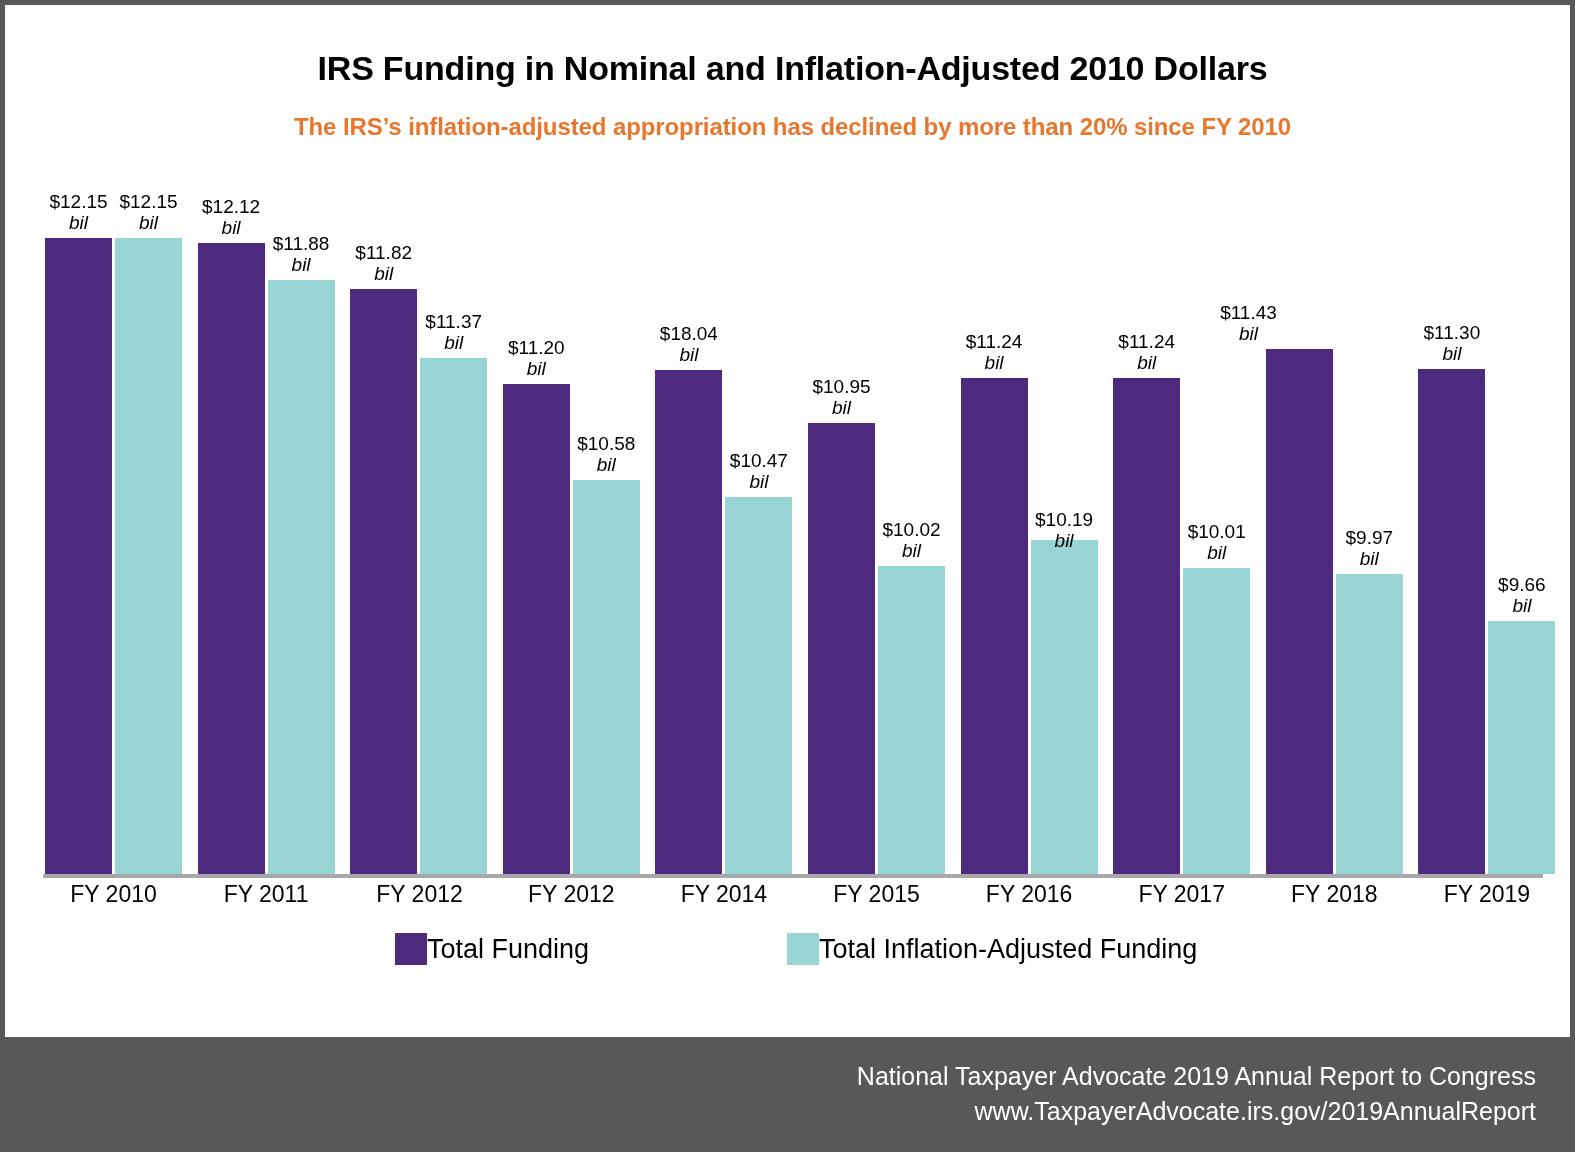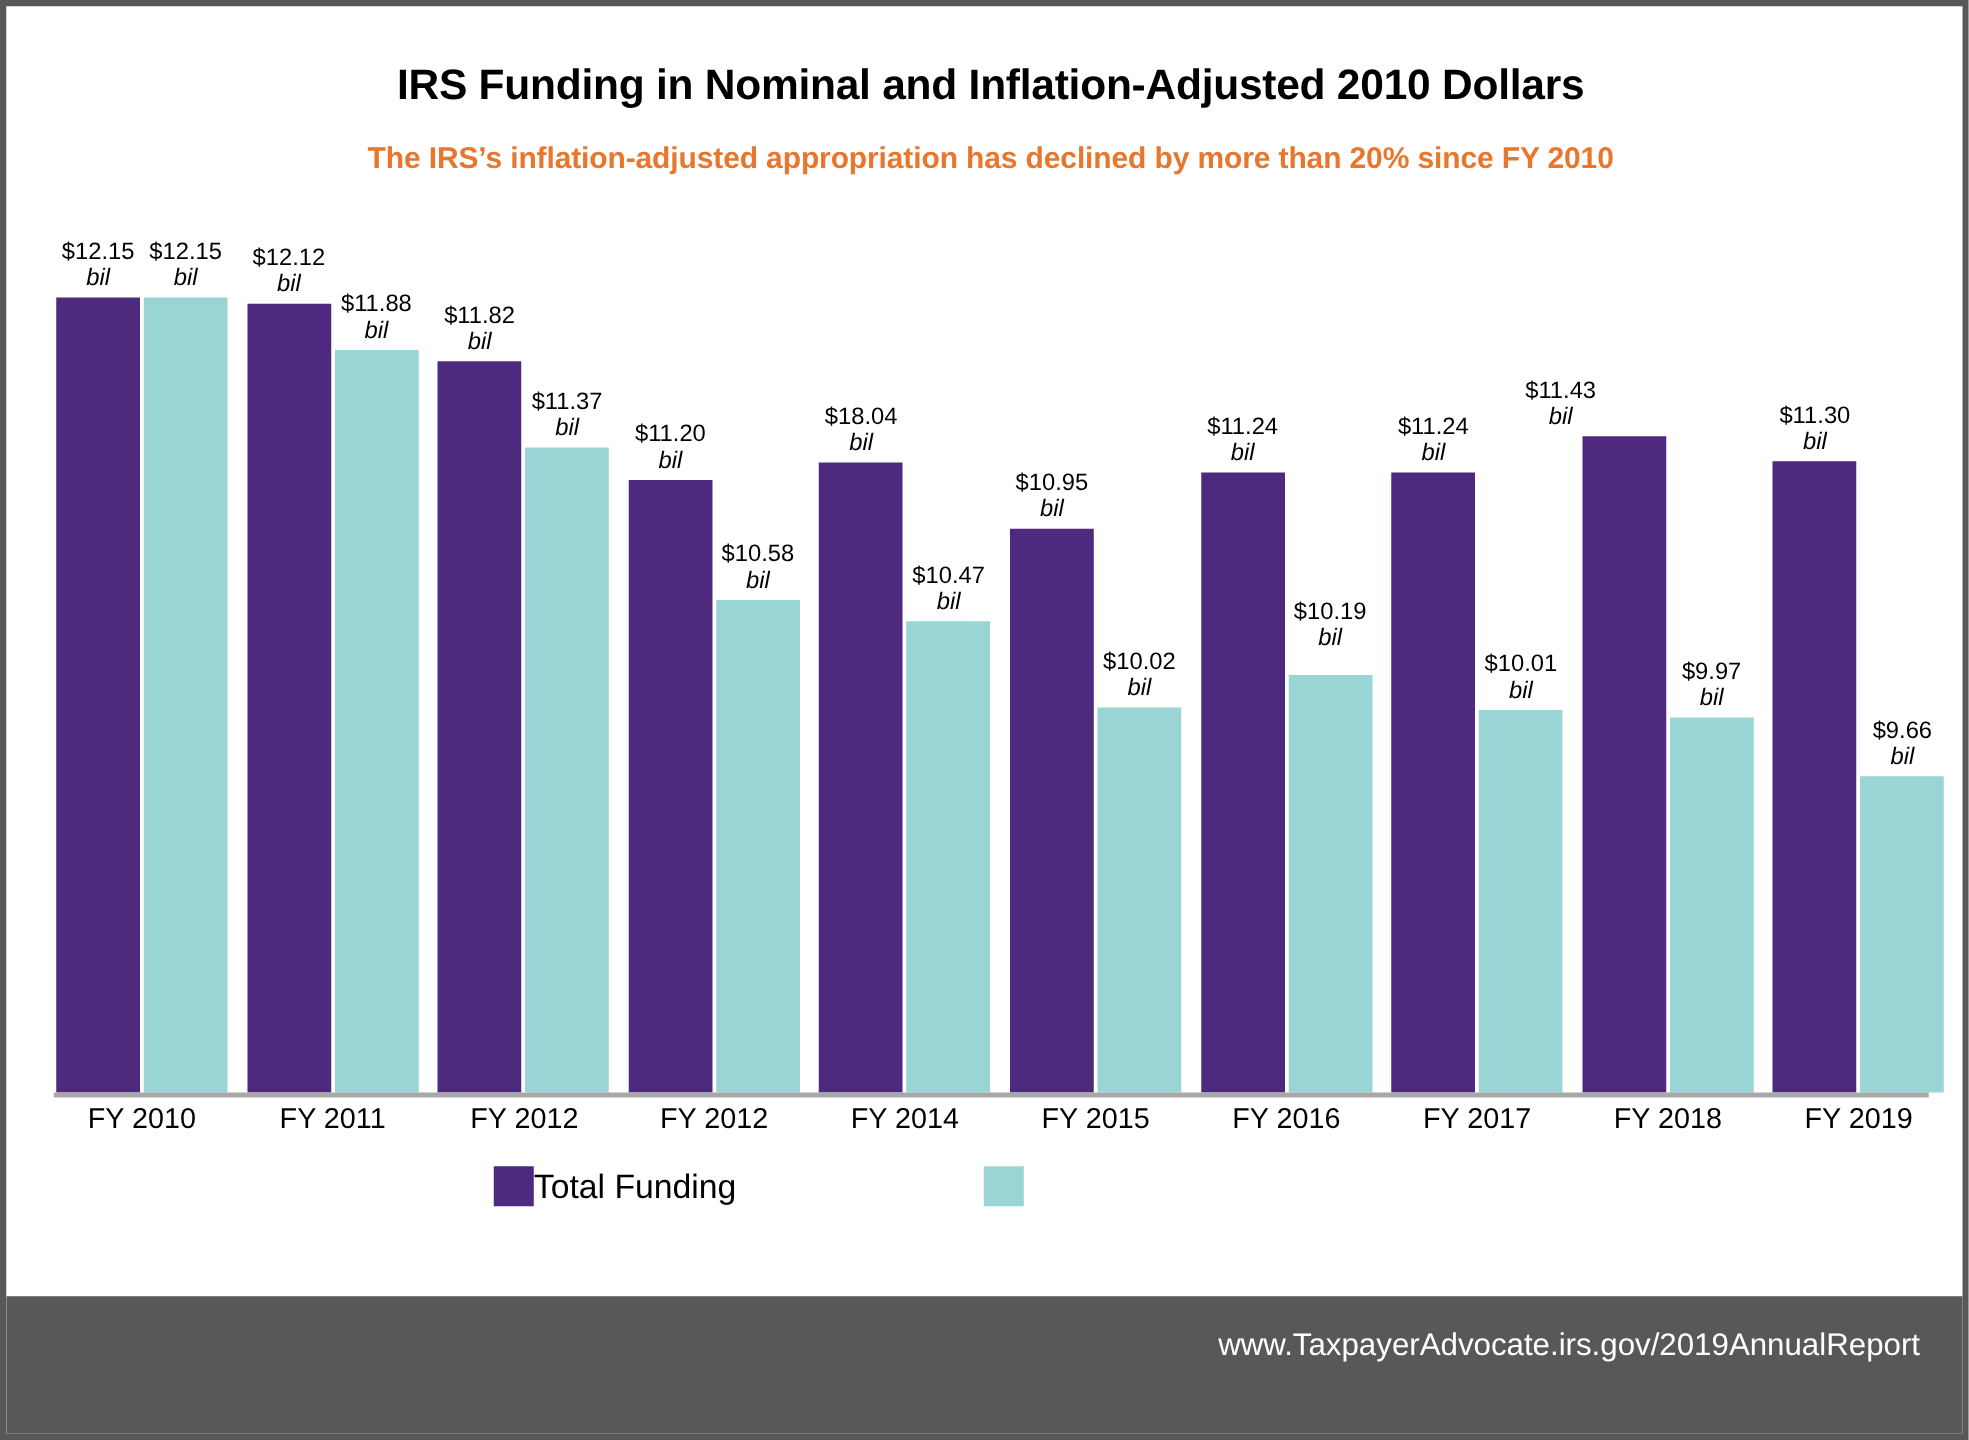--- a/index.html
+++ b/index.html
@@ -157,21 +157,21 @@
         <div class="bar-label" style="left: 636.4px; top: 318.44px; width: 95px;"><span>$18.04</span><span class="unit">bil</span></div>
         <div class="bar adjusted" style="left: 720.4px; top: 491.72px; width: 67px; height: 377.28px;"></div>
         <div class="bar-label" style="left: 706.4px; top: 444.72px; width: 95px;"><span>$10.47</span><span class="unit">bil</span></div>
         <div class="bar nominal" style="left: 803px; top: 417.8px; width: 67px; height: 451.2px;"></div>
         <div class="bar-label" style="left: 789px; top: 370.8px; width: 95px;"><span>$10.95</span><span class="unit">bil</span></div>
         <div class="bar adjusted" style="left: 873px; top: 561.02px; width: 67px; height: 307.98px;"></div>
         <div class="bar-label" style="left: 859px; top: 514.02px; width: 95px;"><span>$10.02</span><span class="unit">bil</span></div>
         <div class="bar nominal" style="left: 955.6px; top: 373.14px; width: 67px; height: 495.86px;"></div>
         <div class="bar-label" style="left: 941.6px; top: 326.14px; width: 95px;"><span>$11.24</span><span class="unit">bil</span></div>
         <div class="bar adjusted" style="left: 1025.6px; top: 534.84px; width: 67px; height: 334.16px;"></div>
-        <div class="bar-label" style="left: 1011.6px; top: 474px; width: 95px;"><span>$10.19</span><span class="unit">bil</span></div>
+        <div class="bar-label" style="left: 1011.6px; top: 504px; width: 95px;"><span>$10.19</span><span class="unit">bil</span></div>
         <div class="bar nominal" style="left: 1108.2px; top: 373.14px; width: 67px; height: 495.86px;"></div>
         <div class="bar-label" style="left: 1094.2px; top: 326.14px; width: 95px;"><span>$11.24</span><span class="unit">bil</span></div>
         <div class="bar adjusted" style="left: 1178.2px; top: 562.56px; width: 67px; height: 306.44px;"></div>
         <div class="bar-label" style="left: 1164.2px; top: 515.56px; width: 95px;"><span>$10.01</span><span class="unit">bil</span></div>
         <div class="bar nominal" style="left: 1260.8px; top: 343.88px; width: 67px; height: 525.12px;"></div>
         <div class="bar-label" style="left: 1196px; top: 296.88px; width: 95px;"><span>$11.43</span><span class="unit">bil</span></div>
         <div class="bar adjusted" style="left: 1330.8px; top: 568.72px; width: 67px; height: 300.28px;"></div>
         <div class="bar-label" style="left: 1316.8px; top: 521.72px; width: 95px;"><span>$9.97</span><span class="unit">bil</span></div>
         <div class="bar nominal" style="left: 1413.4px; top: 363.9px; width: 67px; height: 505.1px;"></div>
         <div class="bar-label" style="left: 1399.4px; top: 316.9px; width: 95px;"><span>$11.30</span><span class="unit">bil</span></div>
@@ -193,20 +193,22 @@
       </div>
   </div>
 
   <div id="legend">
     <div class="legend-item" style="left:390px;">
       <span class="legend-swatch nominal"></span>
       <span class="legend-text">Total Funding</span>
     </div>
     <div class="legend-item" style="left:782px;">
       <span class="legend-swatch adjusted"></span>
+      <span class="legend-text">Total Inflation-Adjusted Funding</span>
     </div>
   </div>
 
   <div id="footer">
+    <div class="footer-line">National Taxpayer Advocate 2019 Annual Report to Congress</div>
     <div class="footer-line">www.TaxpayerAdvocate.irs.gov/2019AnnualReport</div>
   </div>
 
 </div>
 
 </body></html>

